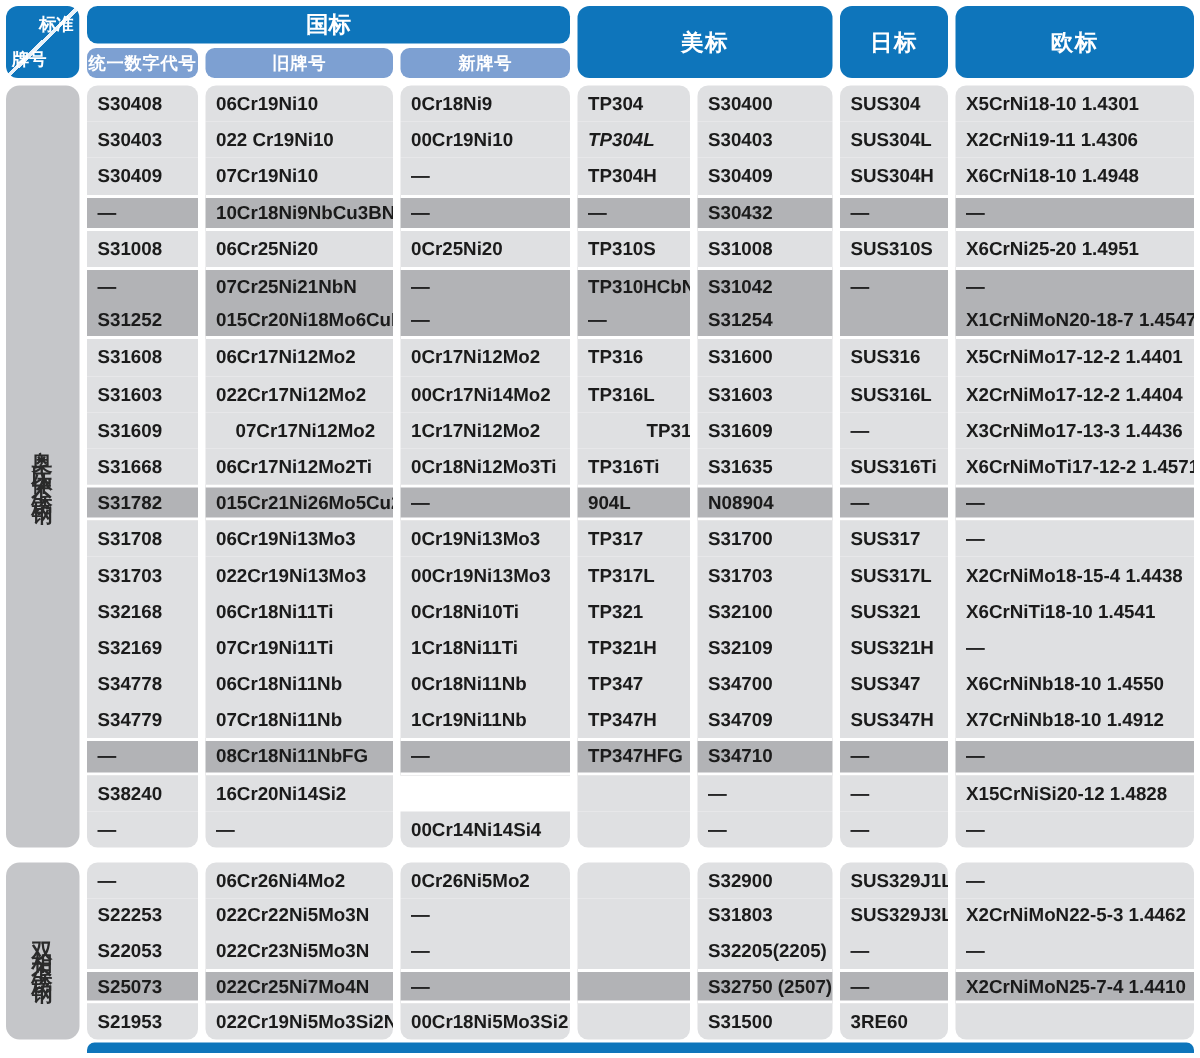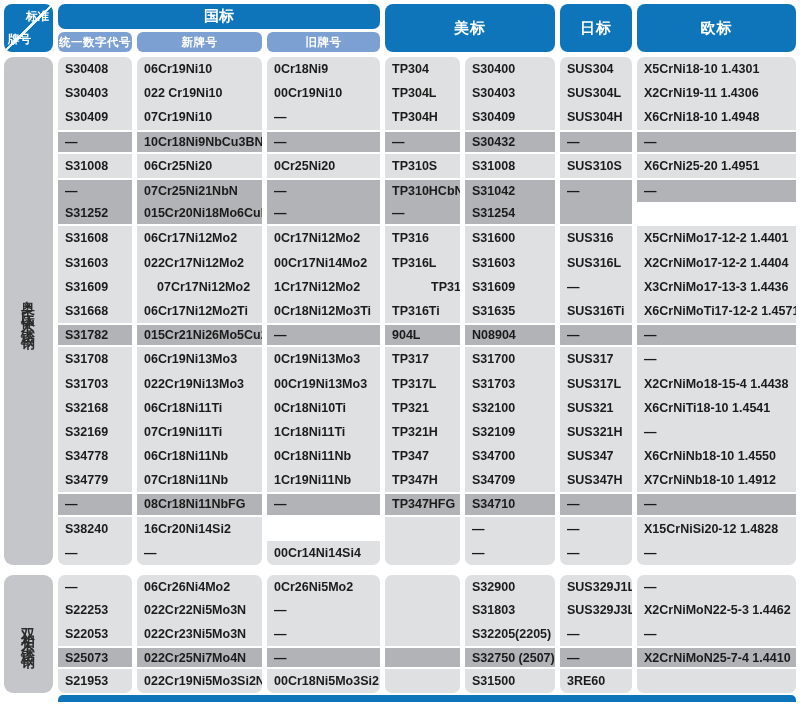--- a/index.html
+++ b/index.html
@@ -54,22 +54,22 @@
 
   <div id="hdr" class="grid">
     <div class="corner">
       <span class="c-top">标准</span>
       <span class="c-bottom">牌号</span>
     </div>
     <div class="gb-group">
       <div class="blue-bar">国标</div>
       <div class="sub-row">
         <div class="sub-pill">统一数字代号</div>
+        <div class="sub-pill">旧牌号</div>
         <div class="sub-pill">新牌号</div>
-        <div class="sub-pill">旧牌号</div>
       </div>
     </div>
     <div class="tall-pill us">美标</div>
     <div class="tall-pill jp">日标</div>
     <div class="tall-pill eu">欧标</div>
   </div>
 
   <div id="table-body">
       <div class="grid sec sec0">
         <div class="label-cell" style="grid-row: 1 / span 21;">
@@ -78,21 +78,21 @@
         <div class="cell rt" style="grid-area: 1 / 2;">S30408</div>
         <div class="cell rt" style="grid-area: 1 / 3;">06Cr19Ni10</div>
         <div class="cell rt" style="grid-area: 1 / 4;">0Cr18Ni9</div>
         <div class="cell rt" style="grid-area: 1 / 5;">TP304</div>
         <div class="cell rt" style="grid-area: 1 / 6;">S30400</div>
         <div class="cell rt" style="grid-area: 1 / 7;">SUS304</div>
         <div class="cell rt" style="grid-area: 1 / 8;">X5CrNi18-10 1.4301</div>
         <div class="cell" style="grid-area: 2 / 2;">S30403</div>
         <div class="cell" style="grid-area: 2 / 3;">022 Cr19Ni10</div>
         <div class="cell" style="grid-area: 2 / 4;">00Cr19Ni10</div>
-        <div class="cell" style="grid-area: 2 / 5;">TP304L</div>
+        <div class="cell" style="grid-area: 2 / 5; font-style: italic;">TP304L</div>
         <div class="cell" style="grid-area: 2 / 6;">S30403</div>
         <div class="cell" style="grid-area: 2 / 7;">SUS304L</div>
         <div class="cell" style="grid-area: 2 / 8;">X2CrNi19-11 1.4306</div>
         <div class="cell" style="grid-area: 3 / 2;">S30409</div>
         <div class="cell" style="grid-area: 3 / 3;">07Cr19Ni10</div>
         <div class="cell" style="grid-area: 3 / 4;">—</div>
         <div class="cell" style="grid-area: 3 / 5;">TP304H</div>
         <div class="cell" style="grid-area: 3 / 6;">S30409</div>
         <div class="cell" style="grid-area: 3 / 7;">SUS304H</div>
         <div class="cell" style="grid-area: 3 / 8;">X6CrNi18-10 1.4948</div>
@@ -116,20 +116,21 @@
         <div class="cell hl hl-top" style="grid-area: 6 / 5;">TP310HCbN</div>
         <div class="cell hl hl-top" style="grid-area: 6 / 6;">S31042</div>
         <div class="cell hl hl-top" style="grid-area: 6 / 7;">—</div>
         <div class="cell hl hl-top" style="grid-area: 6 / 8;">—</div>
         <div class="cell hl hl-bottom" style="grid-area: 7 / 2;">S31252</div>
         <div class="cell hl hl-bottom" style="grid-area: 7 / 3;">015Cr20Ni18Mo6CuN</div>
         <div class="cell hl hl-bottom" style="grid-area: 7 / 4;">—</div>
         <div class="cell hl hl-bottom" style="grid-area: 7 / 5;">—</div>
         <div class="cell hl hl-bottom" style="grid-area: 7 / 6;">S31254</div>
         <div class="cell hl hl-bottom" style="grid-area: 7 / 7;"></div>
+        <div class="cell hl hl-bottom" style="grid-area: 7 / 8;">X1CrNiMoN20-18-7 1.4547</div>
         <div class="cell" style="grid-area: 8 / 2;">S31608</div>
         <div class="cell" style="grid-area: 8 / 3;">06Cr17Ni12Mo2</div>
         <div class="cell" style="grid-area: 8 / 4;">0Cr17Ni12Mo2</div>
         <div class="cell" style="grid-area: 8 / 5;">TP316</div>
         <div class="cell" style="grid-area: 8 / 6;">S31600</div>
         <div class="cell" style="grid-area: 8 / 7;">SUS316</div>
         <div class="cell" style="grid-area: 8 / 8;">X5CrNiMo17-12-2 1.4401</div>
         <div class="cell" style="grid-area: 9 / 2;">S31603</div>
         <div class="cell" style="grid-area: 9 / 3;">022Cr17Ni12Mo2</div>
         <div class="cell" style="grid-area: 9 / 4;">00Cr17Ni14Mo2</div>

